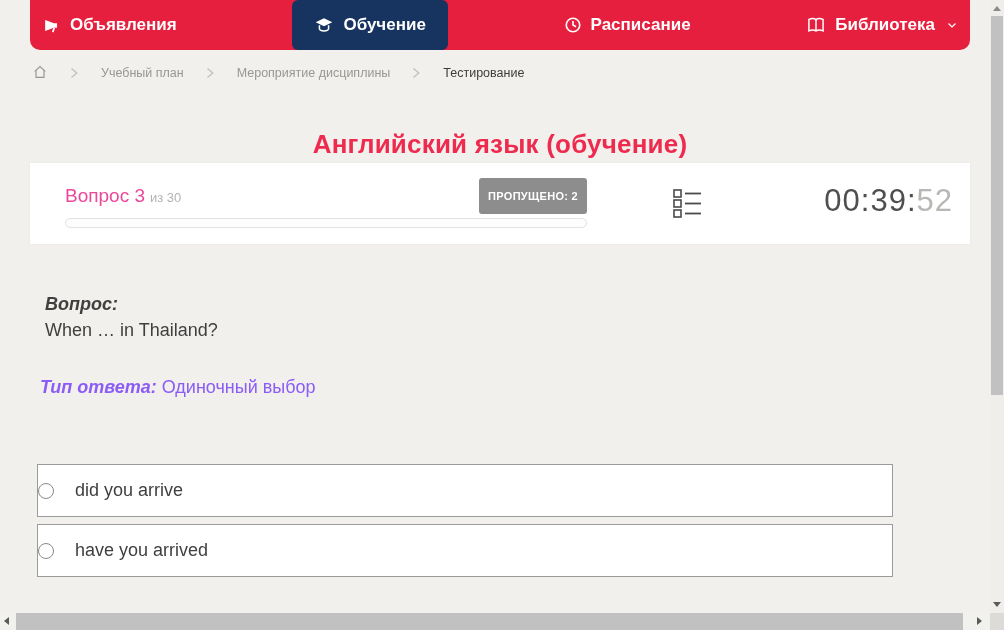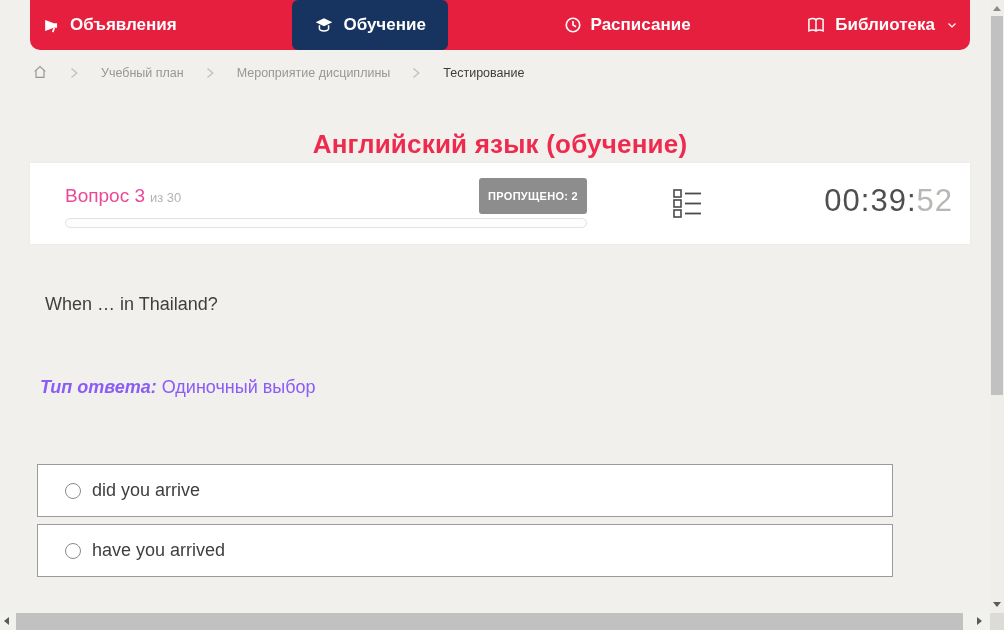--- a/index.html
+++ b/index.html
@@ -64,21 +64,21 @@
   }
   .timer .sec{color:#b9b7b4;}
   
   .qbody{position:absolute;left:45px;top:291px;font-size:18px;color:#3f3f3f;line-height:26px;}
   .qlabel{font-weight:bold;font-style:italic;}
   .qtype{position:absolute;left:40px;top:377px;font-size:18px;color:#8b5cf6;}
   
   .option{
     position:absolute;left:37px;width:856px;height:53px;box-sizing:border-box;
     background:#fff;border:1px solid #9b9b9b;
-    display:flex;align-items:center;gap:11px;padding-left:27px;cursor:pointer;
+    display:flex;align-items:center;gap:21px;cursor:pointer;
   }
   .option.o1{top:464px;}
   .option.o2{top:524px;}
   .radio{
     width:16px;height:16px;border:1px solid #8a8a8a;border-radius:50%;
     background:#fff;box-sizing:border-box;flex:0 0 auto;cursor:pointer;
   }
   .opt-label{font-size:18px;color:#3f3f3f;}
   
   .vscroll{position:absolute;right:0;top:0;width:14px;height:613px;background:#efeeea;}
@@ -199,20 +199,21 @@
       <line x1="12" y1="25.5" x2="28" y2="25.5" stroke="#4a4a4a" stroke-width="1.8"></line>
     </svg>
   </div>
 
   <div class="timer">
     <span>00:39:</span><span class="sec">52</span>
   </div>
 </div>
 
 <div class="qbody">
+  <div class="qlabel">Вопрос:</div>
   <div>When … in Thailand?</div>
 </div>
 
 <div class="qtype">
   <span class="qlabel">Тип ответа:</span>
   <span>Одиночный выбор</span>
 </div>
 
 <div class="option o1">
   <span class="radio"></span>

